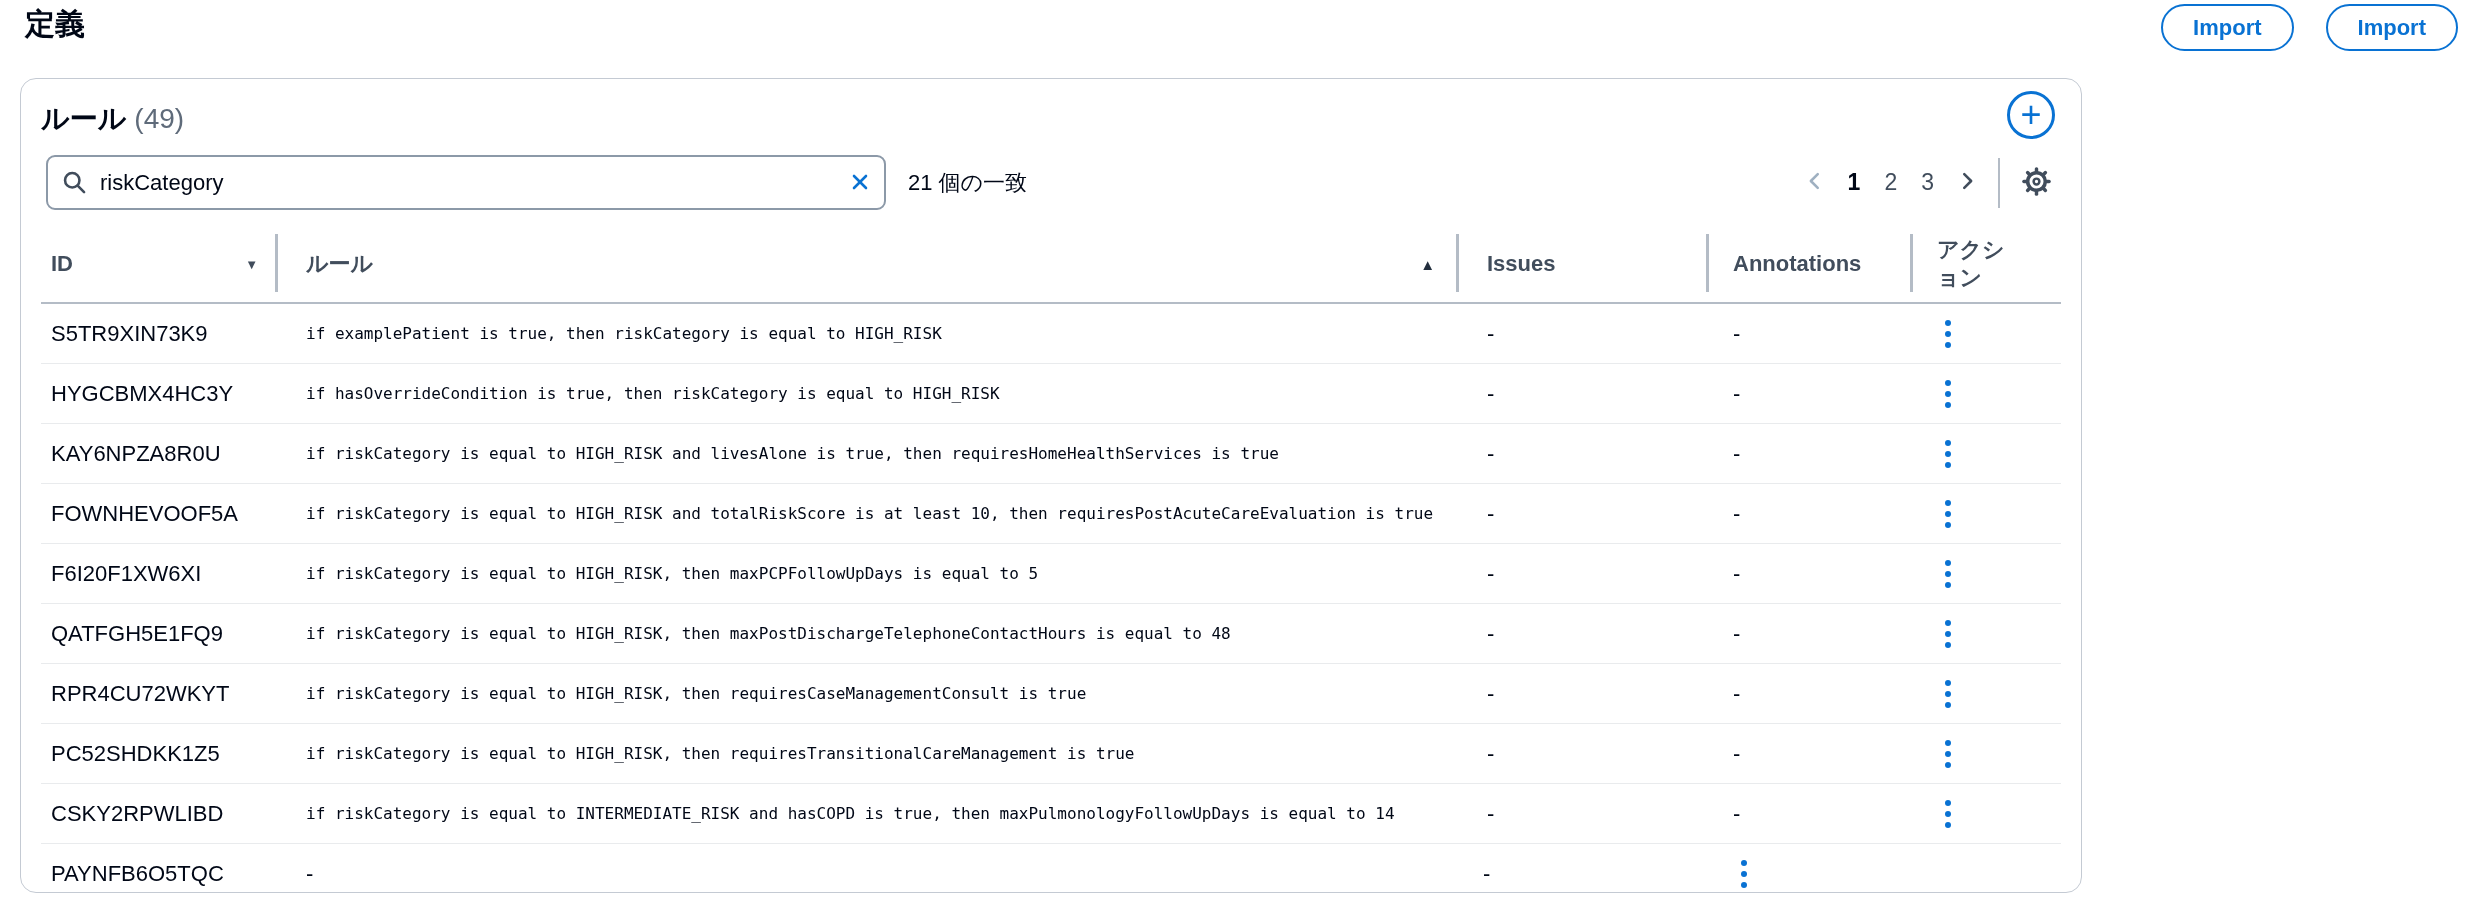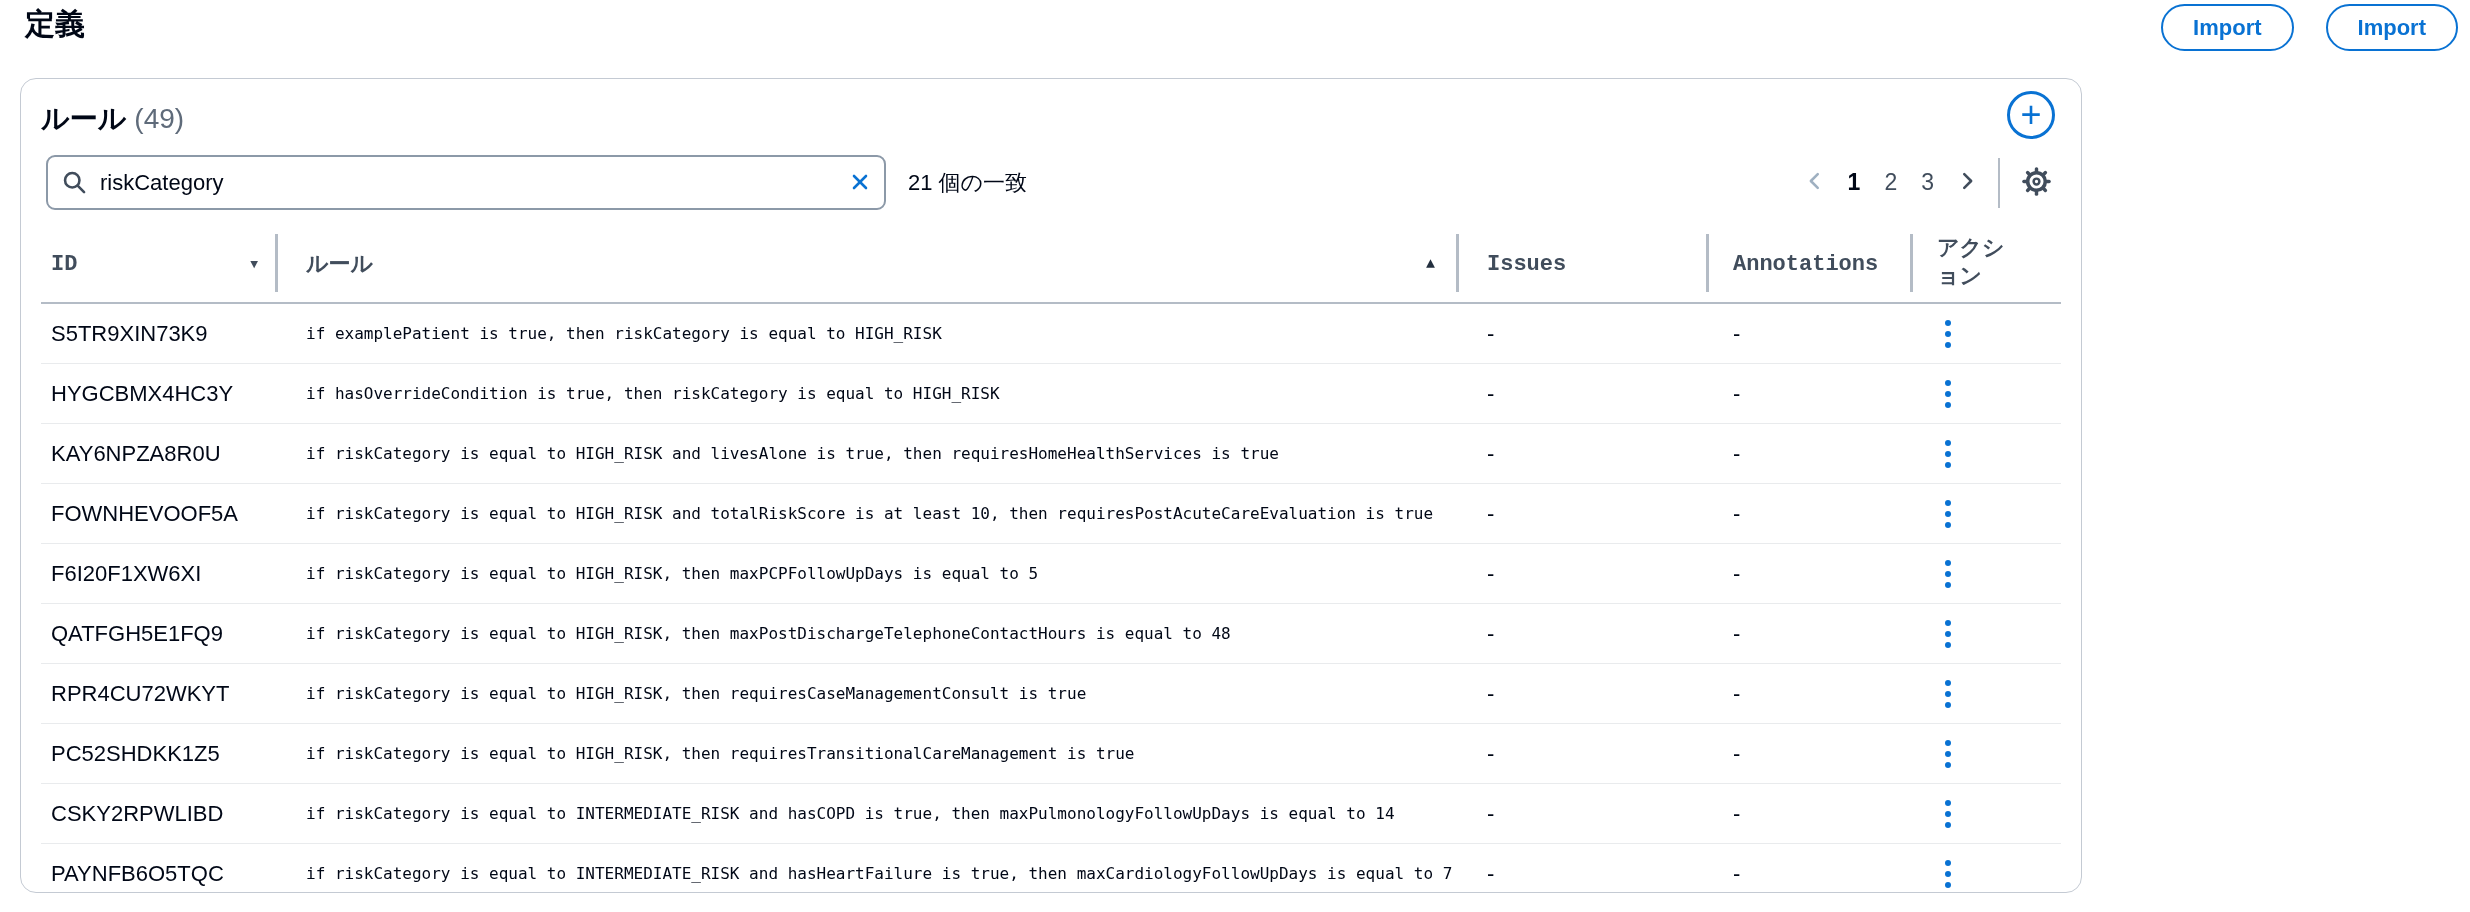--- a/index.html
+++ b/index.html
@@ -48,21 +48,21 @@
     background:none; border:none; font-family:inherit; font-size:23px; color:#414d5c;
     padding:0 12px; cursor:pointer;
   }
   .page-btn.current { color:#000716; font-weight:700; }
   .nav-btn { background:none; border:none; padding:0 10px; cursor:pointer; display:flex; align-items:center; }
   .v-divider { width:2px; height:50px; background:#b4bcc6; margin:0 14px 0 10px; }
   .gear-btn { background:none; border:none; padding:2px 6px; cursor:pointer; display:flex; align-items:center; }
   
   .table { margin-top:16px; }
   .thead, .trow { display:grid; grid-template-columns:237px 1fr 250px 204px 148px; }
-  .thead { height:76px; border-bottom:2px solid #b4bcc6;font-family:Liberation Mono, monospace; }
+  .thead { height:76px; border-bottom:2px solid #b4bcc6; }
   .th {
     position:relative; display:flex; align-items:center; font-size:22px; font-weight:700; color:#414d5c;
     box-sizing:border-box;
   }
   .th::after { content:""; position:absolute; right:0; top:8px; bottom:10px; width:3px; background:#b4bcc6; }
   .th-actions::after { display:none; }
   .th-id { padding:0 20px 0 10px; justify-content:space-between; }
   .th-rule { padding:0 24px 0 28px; justify-content:space-between; }
   .th-issues { padding-left:28px; }
   .th-annotations { padding-left:24px; }
@@ -305,21 +305,20 @@
       <button class="kebab">
         <span class="dot"></span>
         <span class="dot"></span>
         <span class="dot"></span>
       </button>
     </div>
   </div>
 
   <div class="trow">
     <div class="cell cell-id">PAYNFB6O5TQC</div>
-    <div class="cell cell-rule">if riskCategory is equal to INTERMEDIATE_RISK and hasHeartFailure is true, then maxCardiologyFollowUpDays is equal to 7</div>
     <div class="cell cell-issues">-</div>
     <div class="cell cell-annotations">-</div>
     <div class="cell cell-actions">
       <button class="kebab">
         <span class="dot"></span>
         <span class="dot"></span>
         <span class="dot"></span>
       </button>
     </div>
   </div>

